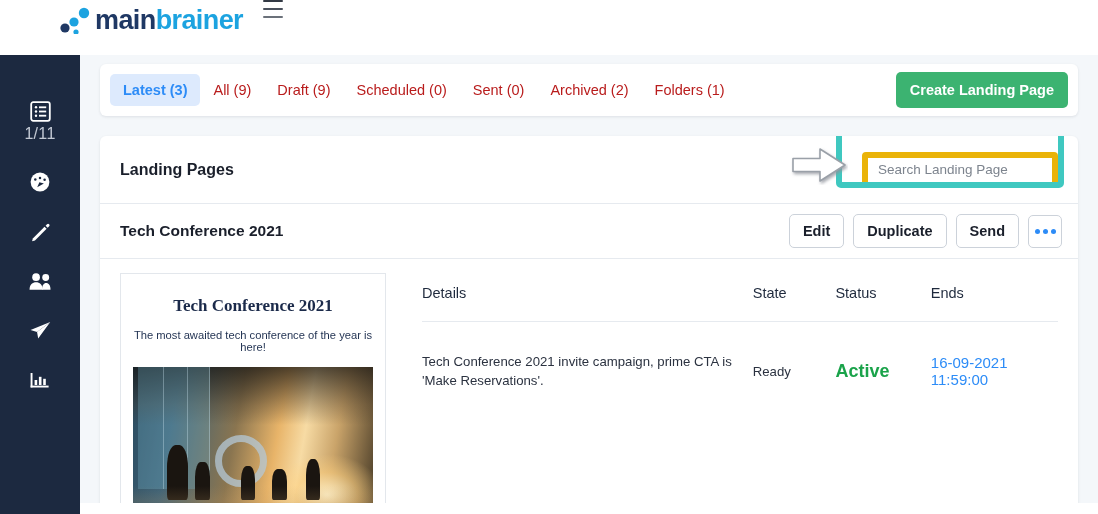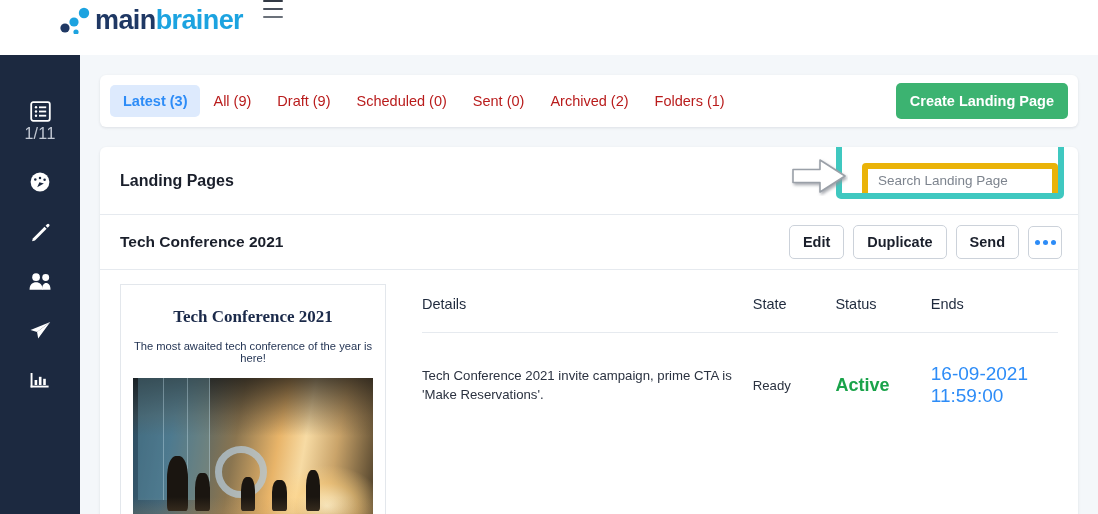--- a/index.html
+++ b/index.html
@@ -77,21 +77,21 @@
     cursor: pointer;
     margin-bottom: 27px;
   }
   .side-icon { color: #ffffff; display: flex; align-items: center; justify-content: center; }
   .side-badge {
     color: #c3c9d4; font-size: 16px; margin-top: 3px; letter-spacing: 0.3px;
   }
 
   
   .main {
-    position: absolute; top: 55px; left: 80px;
+    position: absolute; top: 44px; left: 80px;
     width: 1018px; height: 459px;
     background: #f4f7fa;
     padding: 20px;
     overflow: hidden;
   }
 
   .tabcard {
     background: #ffffff;
     border-radius: 6px;
     box-shadow: 0 1px 3px rgba(20,30,50,0.10);
@@ -261,21 +261,21 @@
   td {
     font-size: 13.2px; color: #2b3240;
     padding: 30px 0 14px 0;
     vertical-align: middle;
   }
   .col-details { width: 52%; }
   .col-state { width: 13%; }
   .col-status { width: 15%; }
   .col-ends { width: 20%; }
   .status-active { color: #1aa34a; font-weight: bold; font-size: 18px; }
-  .ends-link { color: #2d8cf7; font-size: 19px; cursor: pointer; }
+  .ends-link { color: #2d8cf7; font-size: 15px; cursor: pointer; }
   .details-text { line-height: 1.45; }
 </style>
 </head>
 <body>
 
 <div id="app">
 
   <div class="topbar">
     <div class="logo-wrap">
       <svg class="logo-dots" viewBox="0 0 34 28">

